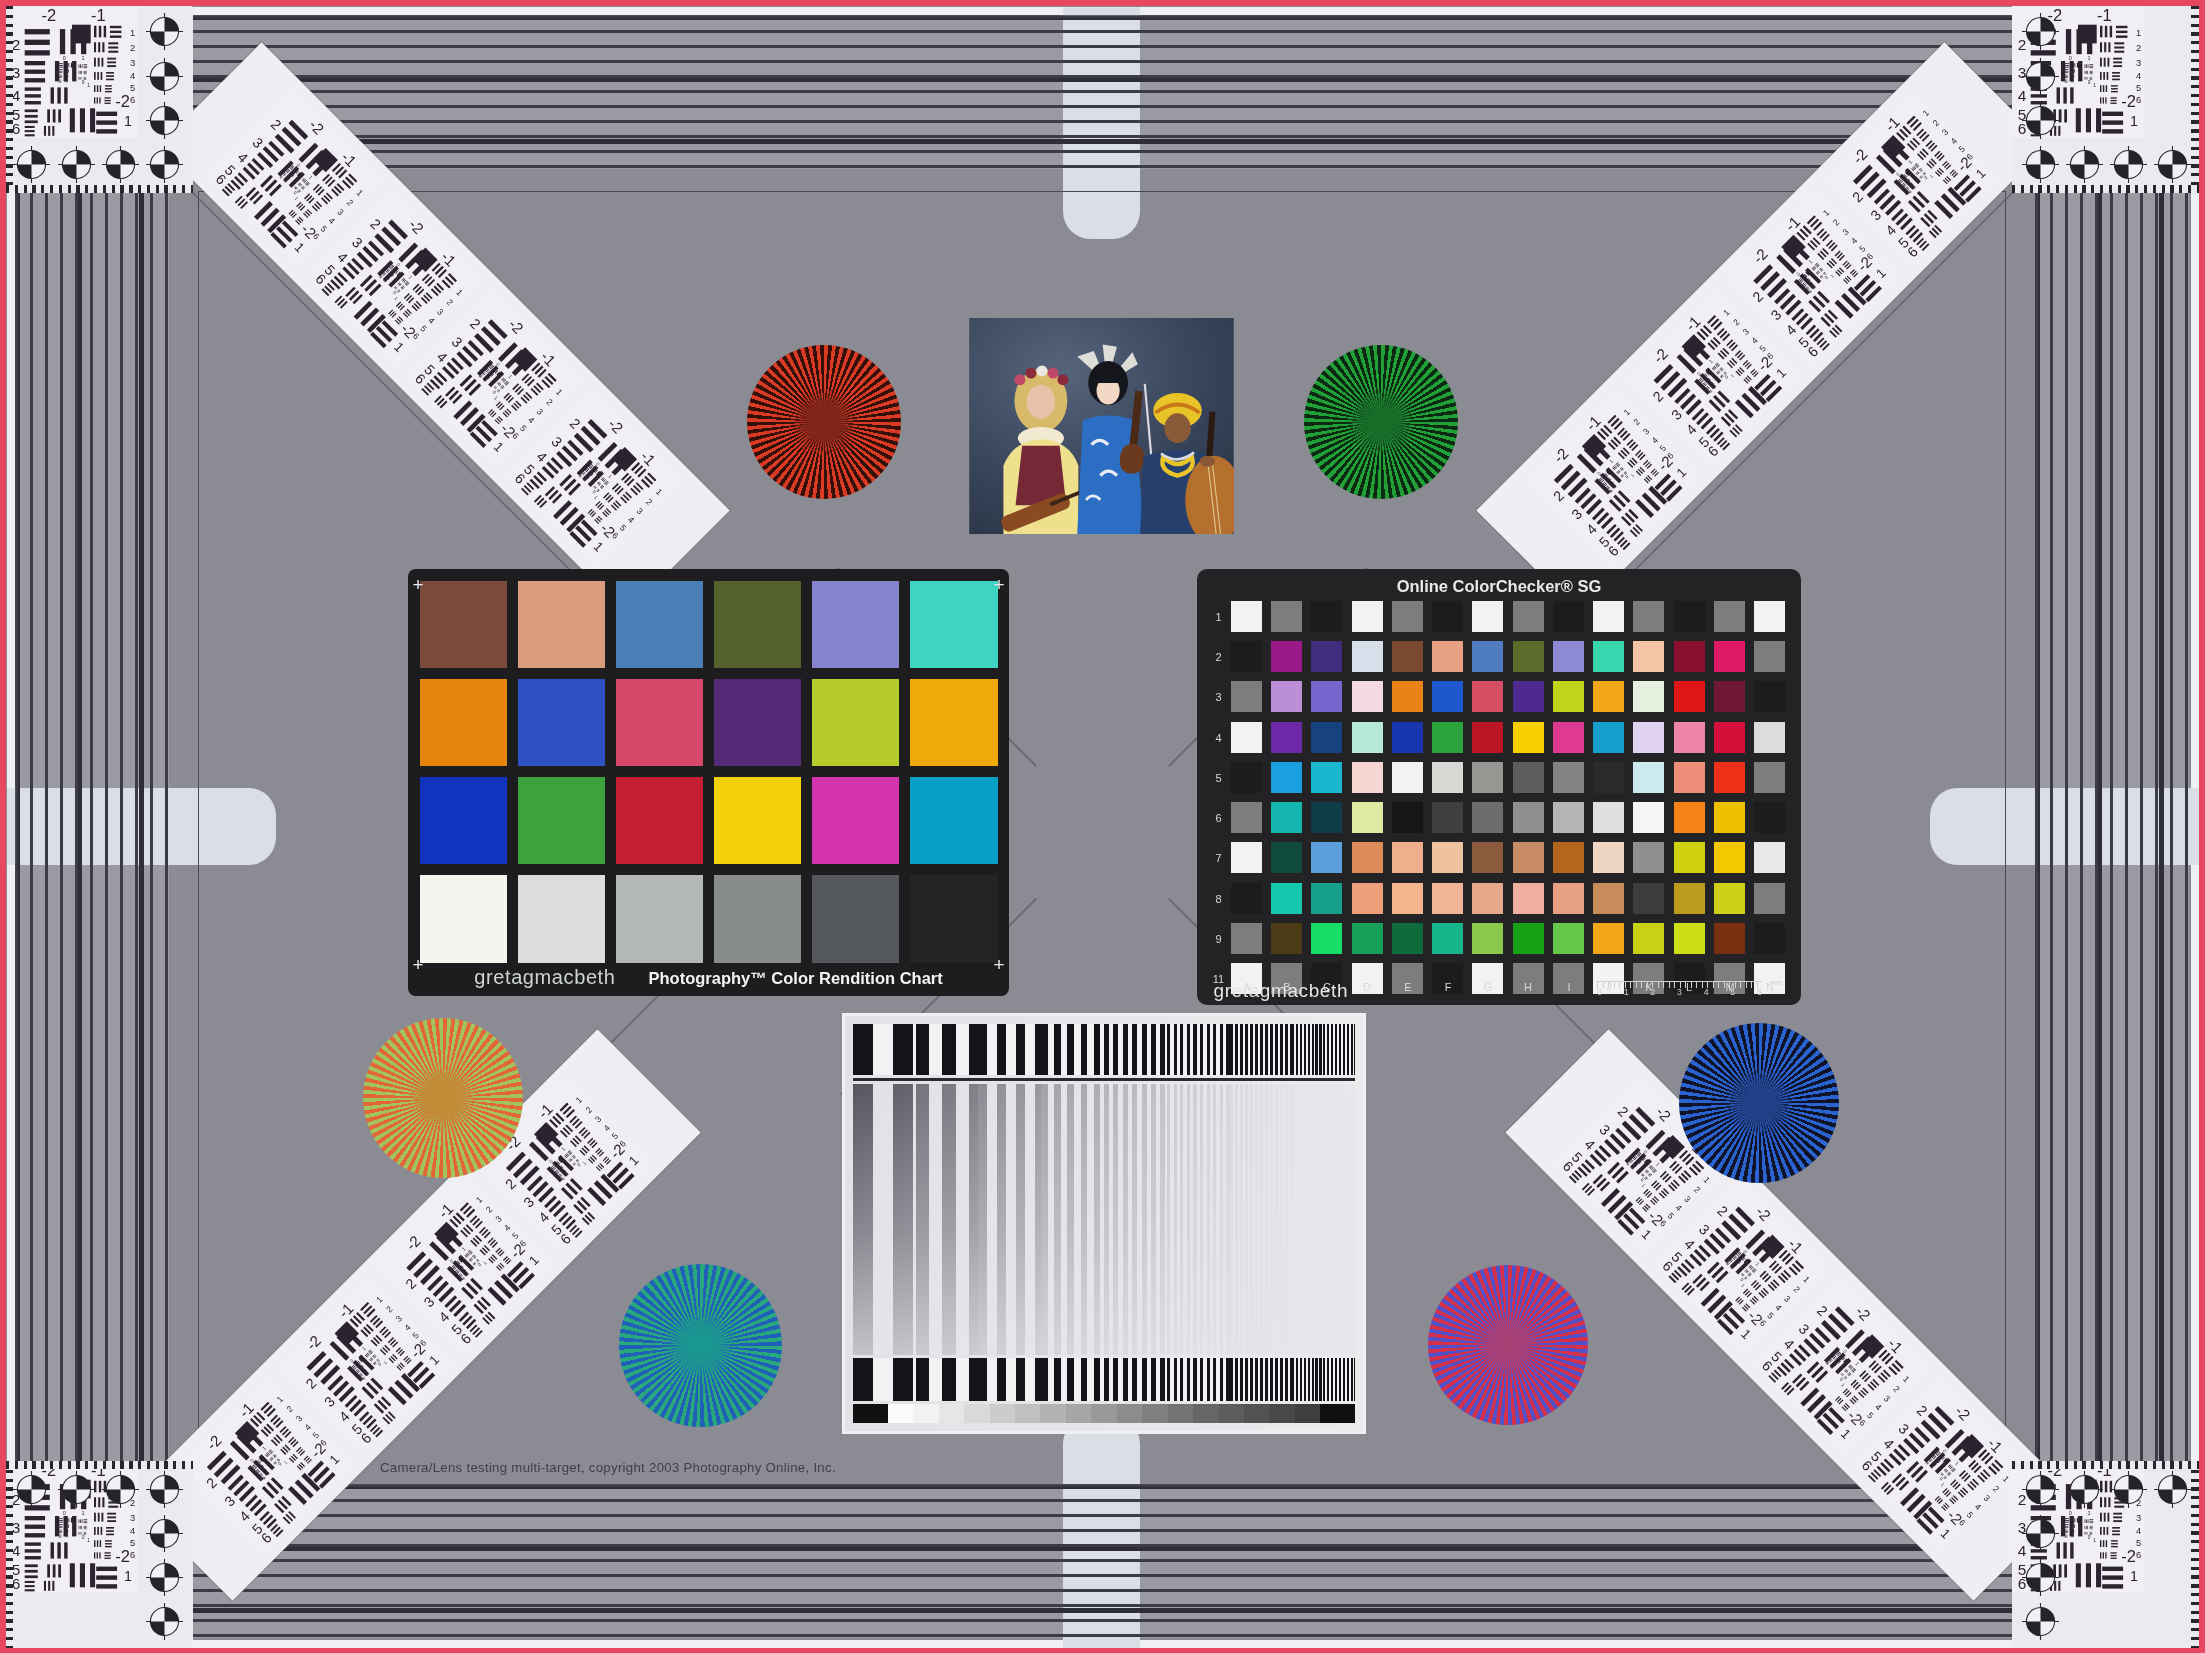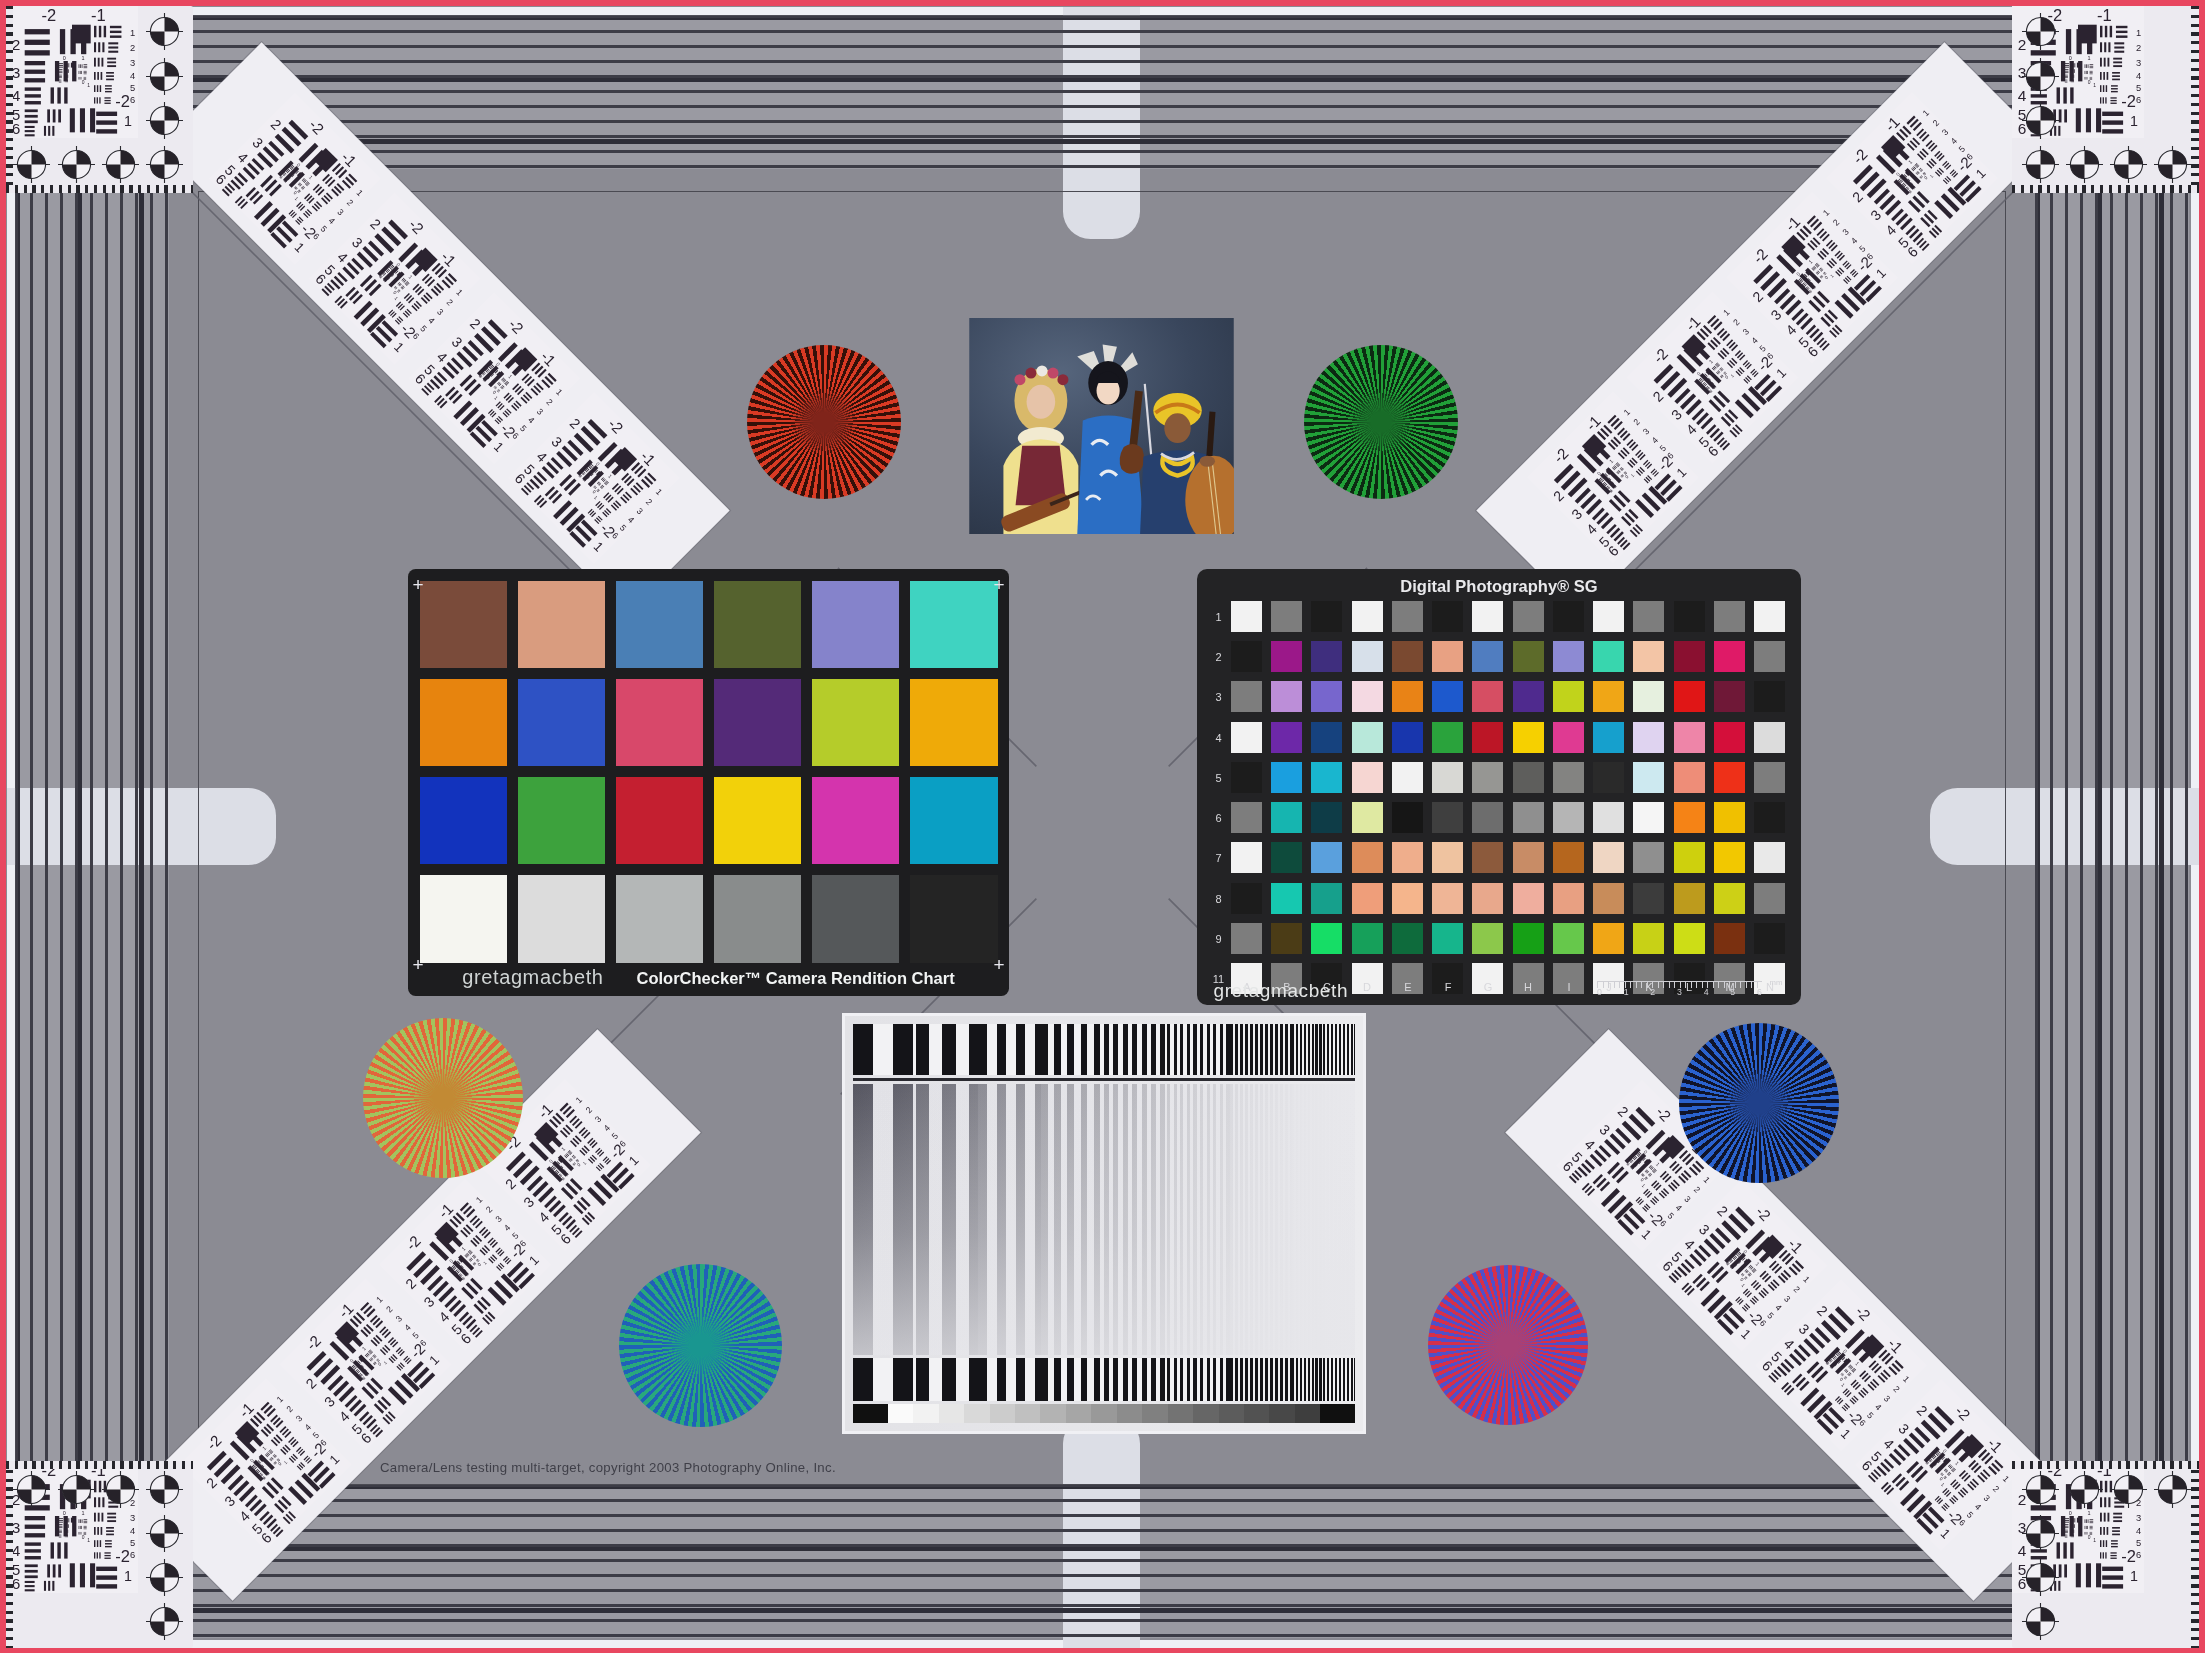--- a/index.html
+++ b/index.html
@@ -593,26 +593,26 @@
         <div class="cc-patch" style="background: rgb(137, 140, 140);"></div>
         <div class="cc-patch" style="background: rgb(85, 88, 90);"></div>
         <div class="cc-patch" style="background: rgb(36, 36, 36);"></div>
       </div>
     <span class="cc-plus" style="left:4.4px;top:13.2px">+</span>
     <span class="cc-plus" style="right:4.4px;top:13.2px">+</span>
     <span class="cc-plus" style="left:4.4px;bottom:29px">+</span>
     <span class="cc-plus" style="right:4.4px;bottom:29px">+</span>
     <div id="cc-footer">
       <span id="cc-brand">gretagmacbeth</span>
-      <span id="cc-title">ColorChecker™ Camera Rendition Chart</span>
+      <span id="cc-title">Photography™ Color Rendition Chart</span>
     </div>
   </div>
 
   <div class="abs" id="sg-chart">
-    <div id="sg-title">Digital Photography® SG</div>
+    <div id="sg-title">Online ColorChecker® SG</div>
     <div id="sg-grid">
         <div class="sg-patch" style="background: rgb(242, 242, 242);"></div>
         <div class="sg-patch" style="background: rgb(125, 125, 125);"></div>
         <div class="sg-patch" style="background: rgb(28, 28, 28);"></div>
         <div class="sg-patch" style="background: rgb(242, 242, 242);"></div>
         <div class="sg-patch" style="background: rgb(125, 125, 125);"></div>
         <div class="sg-patch" style="background: rgb(28, 28, 28);"></div>
         <div class="sg-patch" style="background: rgb(242, 242, 242);"></div>
         <div class="sg-patch" style="background: rgb(125, 125, 125);"></div>
         <div class="sg-patch" style="background: rgb(28, 28, 28);"></div>

